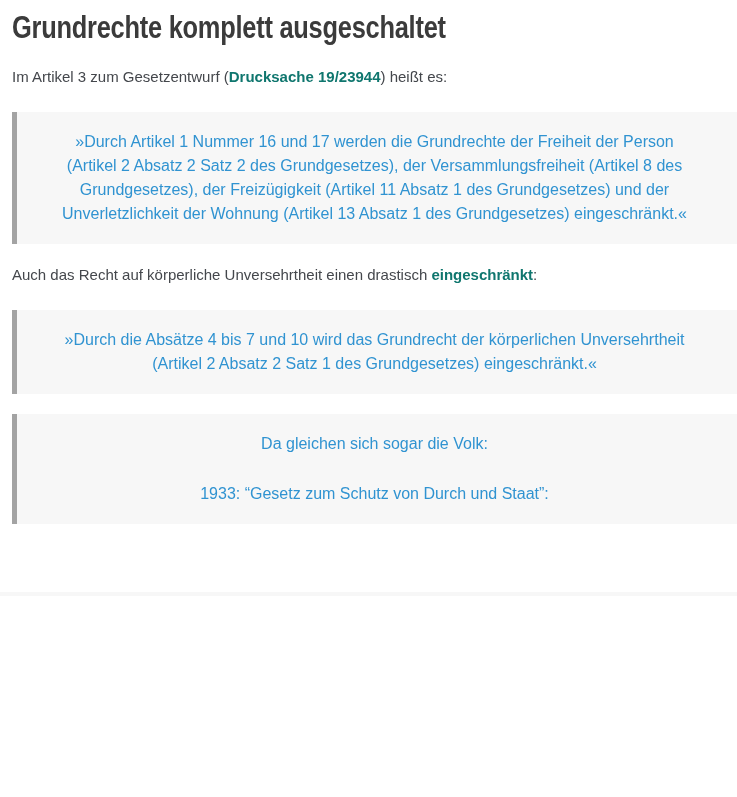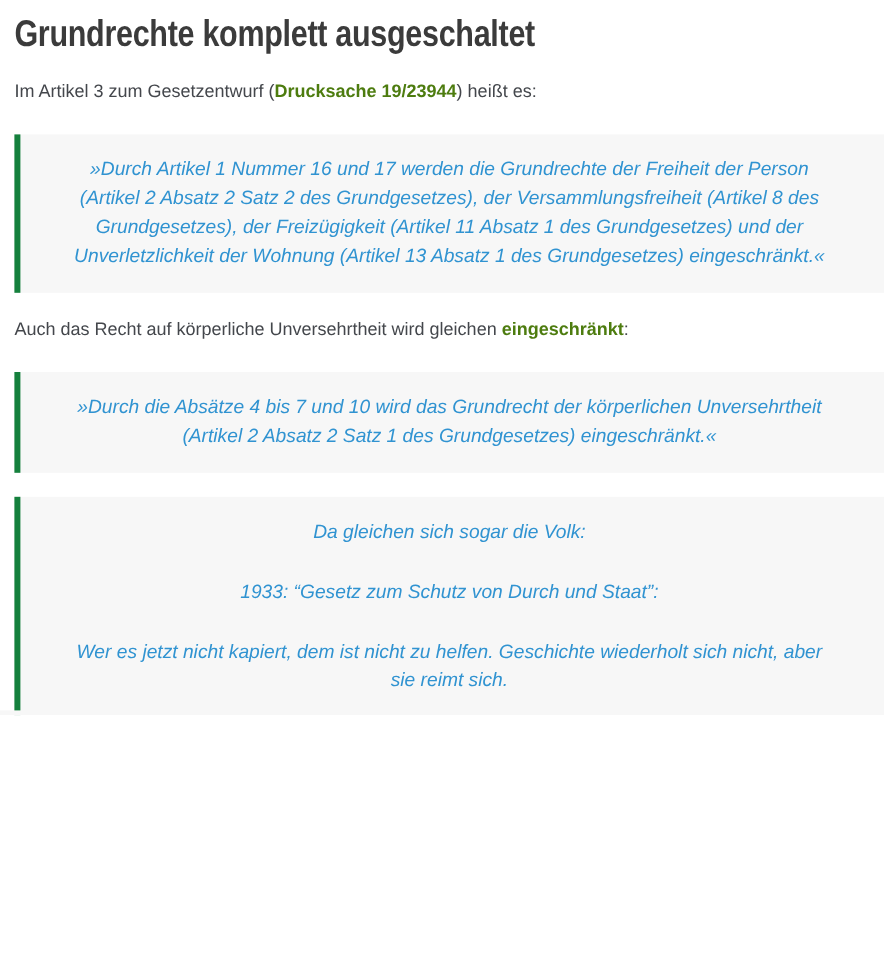--- a/index.html
+++ b/index.html
@@ -30,33 +30,32 @@
   }
 
   p.body {
     margin: 18px 12px 0 12px;
     color: #44474c;
     font-size: 15px;
     line-height: 26px;
   }
 
   a.link {
-    color: #4d7c0f;
+    color: #0f766e;
     font-weight: bold;
     text-decoration: none;
     cursor: pointer;
   }
 
   blockquote.quote {
     margin: 22px 0 0 12px;
     background: #f7f7f7;
-    border-left: 5px solid #15803d;
+    border-left: 5px solid #a3a3a3;
     padding: 18px 46px 18px 41px;
     text-align: center;
-    font-style: italic;
     color: #3093d1;
     font-size: 16px;
     line-height: 24px;
   }
   blockquote.quote p { margin: 0; }
 
   blockquote.tweet { margin-top: 20px; }
   blockquote.tweet p { margin: 0 0 26px 0; }
   blockquote.tweet p:last-child { margin-bottom: 0; }
 
@@ -87,29 +86,28 @@
 
   <p class="body">
     <span>Im Artikel 3 zum Gesetzentwurf (</span><a class="link">Drucksache 19/23944</a><span>) heißt es:</span>
   </p>
 
   <blockquote class="quote">
     <p>»Durch Artikel 1 Nummer 16 und 17 werden die Grundrechte der Freiheit der Person (Artikel 2 Absatz 2 Satz 2 des Grundgesetzes), der Versammlungsfreiheit (Artikel 8 des Grundgesetzes), der Freizügigkeit (Artikel 11 Absatz 1 des Grundgesetzes) und der Unverletzlichkeit der Wohnung (Artikel 13 Absatz 1 des Grundgesetzes) eingeschränkt.«</p>
   </blockquote>
 
   <p class="body">
-    <span>Auch das Recht auf körperliche Unversehrtheit wird gleichen </span><a class="link">eingeschränkt</a><span>:</span>
+    <span>Auch das Recht auf körperliche Unversehrtheit einen drastisch </span><a class="link">eingeschränkt</a><span>:</span>
   </p>
 
   <blockquote class="quote">
     <p>»Durch die Absätze 4 bis 7 und 10 wird das Grundrecht der körperlichen Unversehrtheit (Artikel 2 Absatz 2 Satz 1 des Grundgesetzes) eingeschränkt.«</p>
   </blockquote>
 
 
   <blockquote class="quote tweet">
     <p>Da gleichen sich sogar die Volk:</p>
     <p>1933: “Gesetz zum Schutz von Durch und Staat”:</p>
-    <p>Wer es jetzt nicht kapiert, dem ist nicht zu helfen. Geschichte wiederholt sich nicht, aber sie reimt sich.</p>
   </blockquote>
 
   <div class="bottom-strip"></div>
 
 </div>
 
 </body></html>

